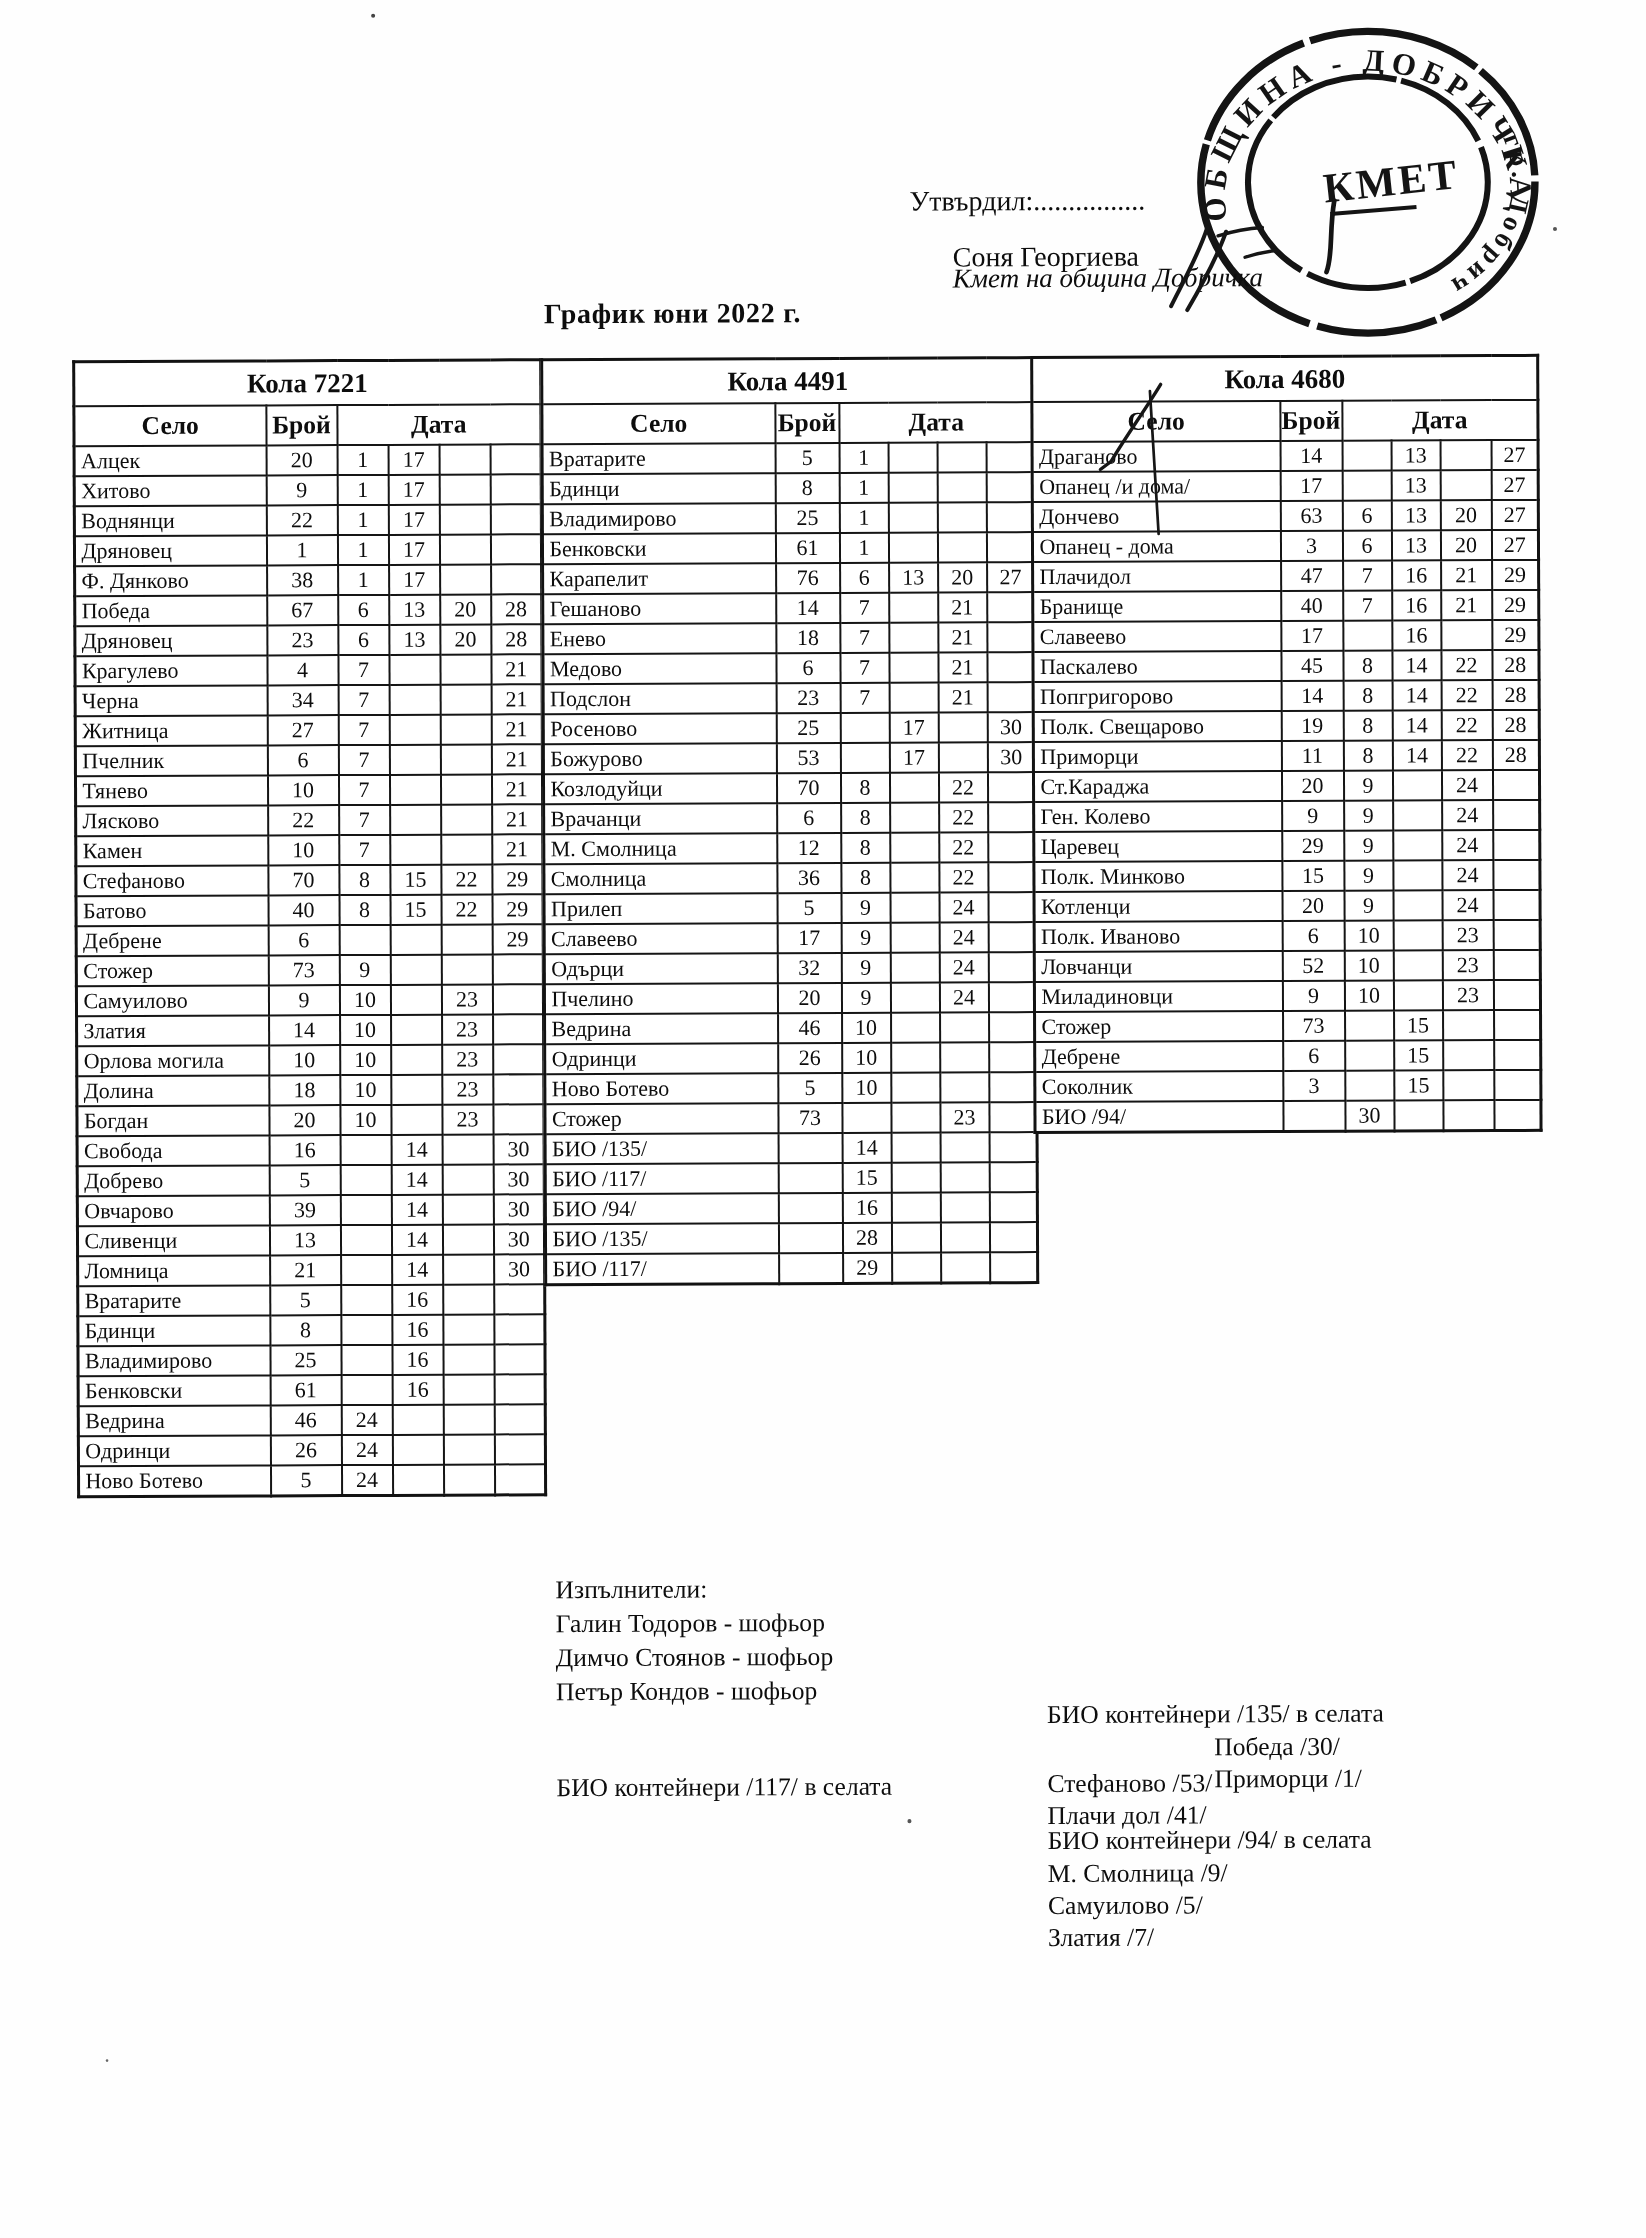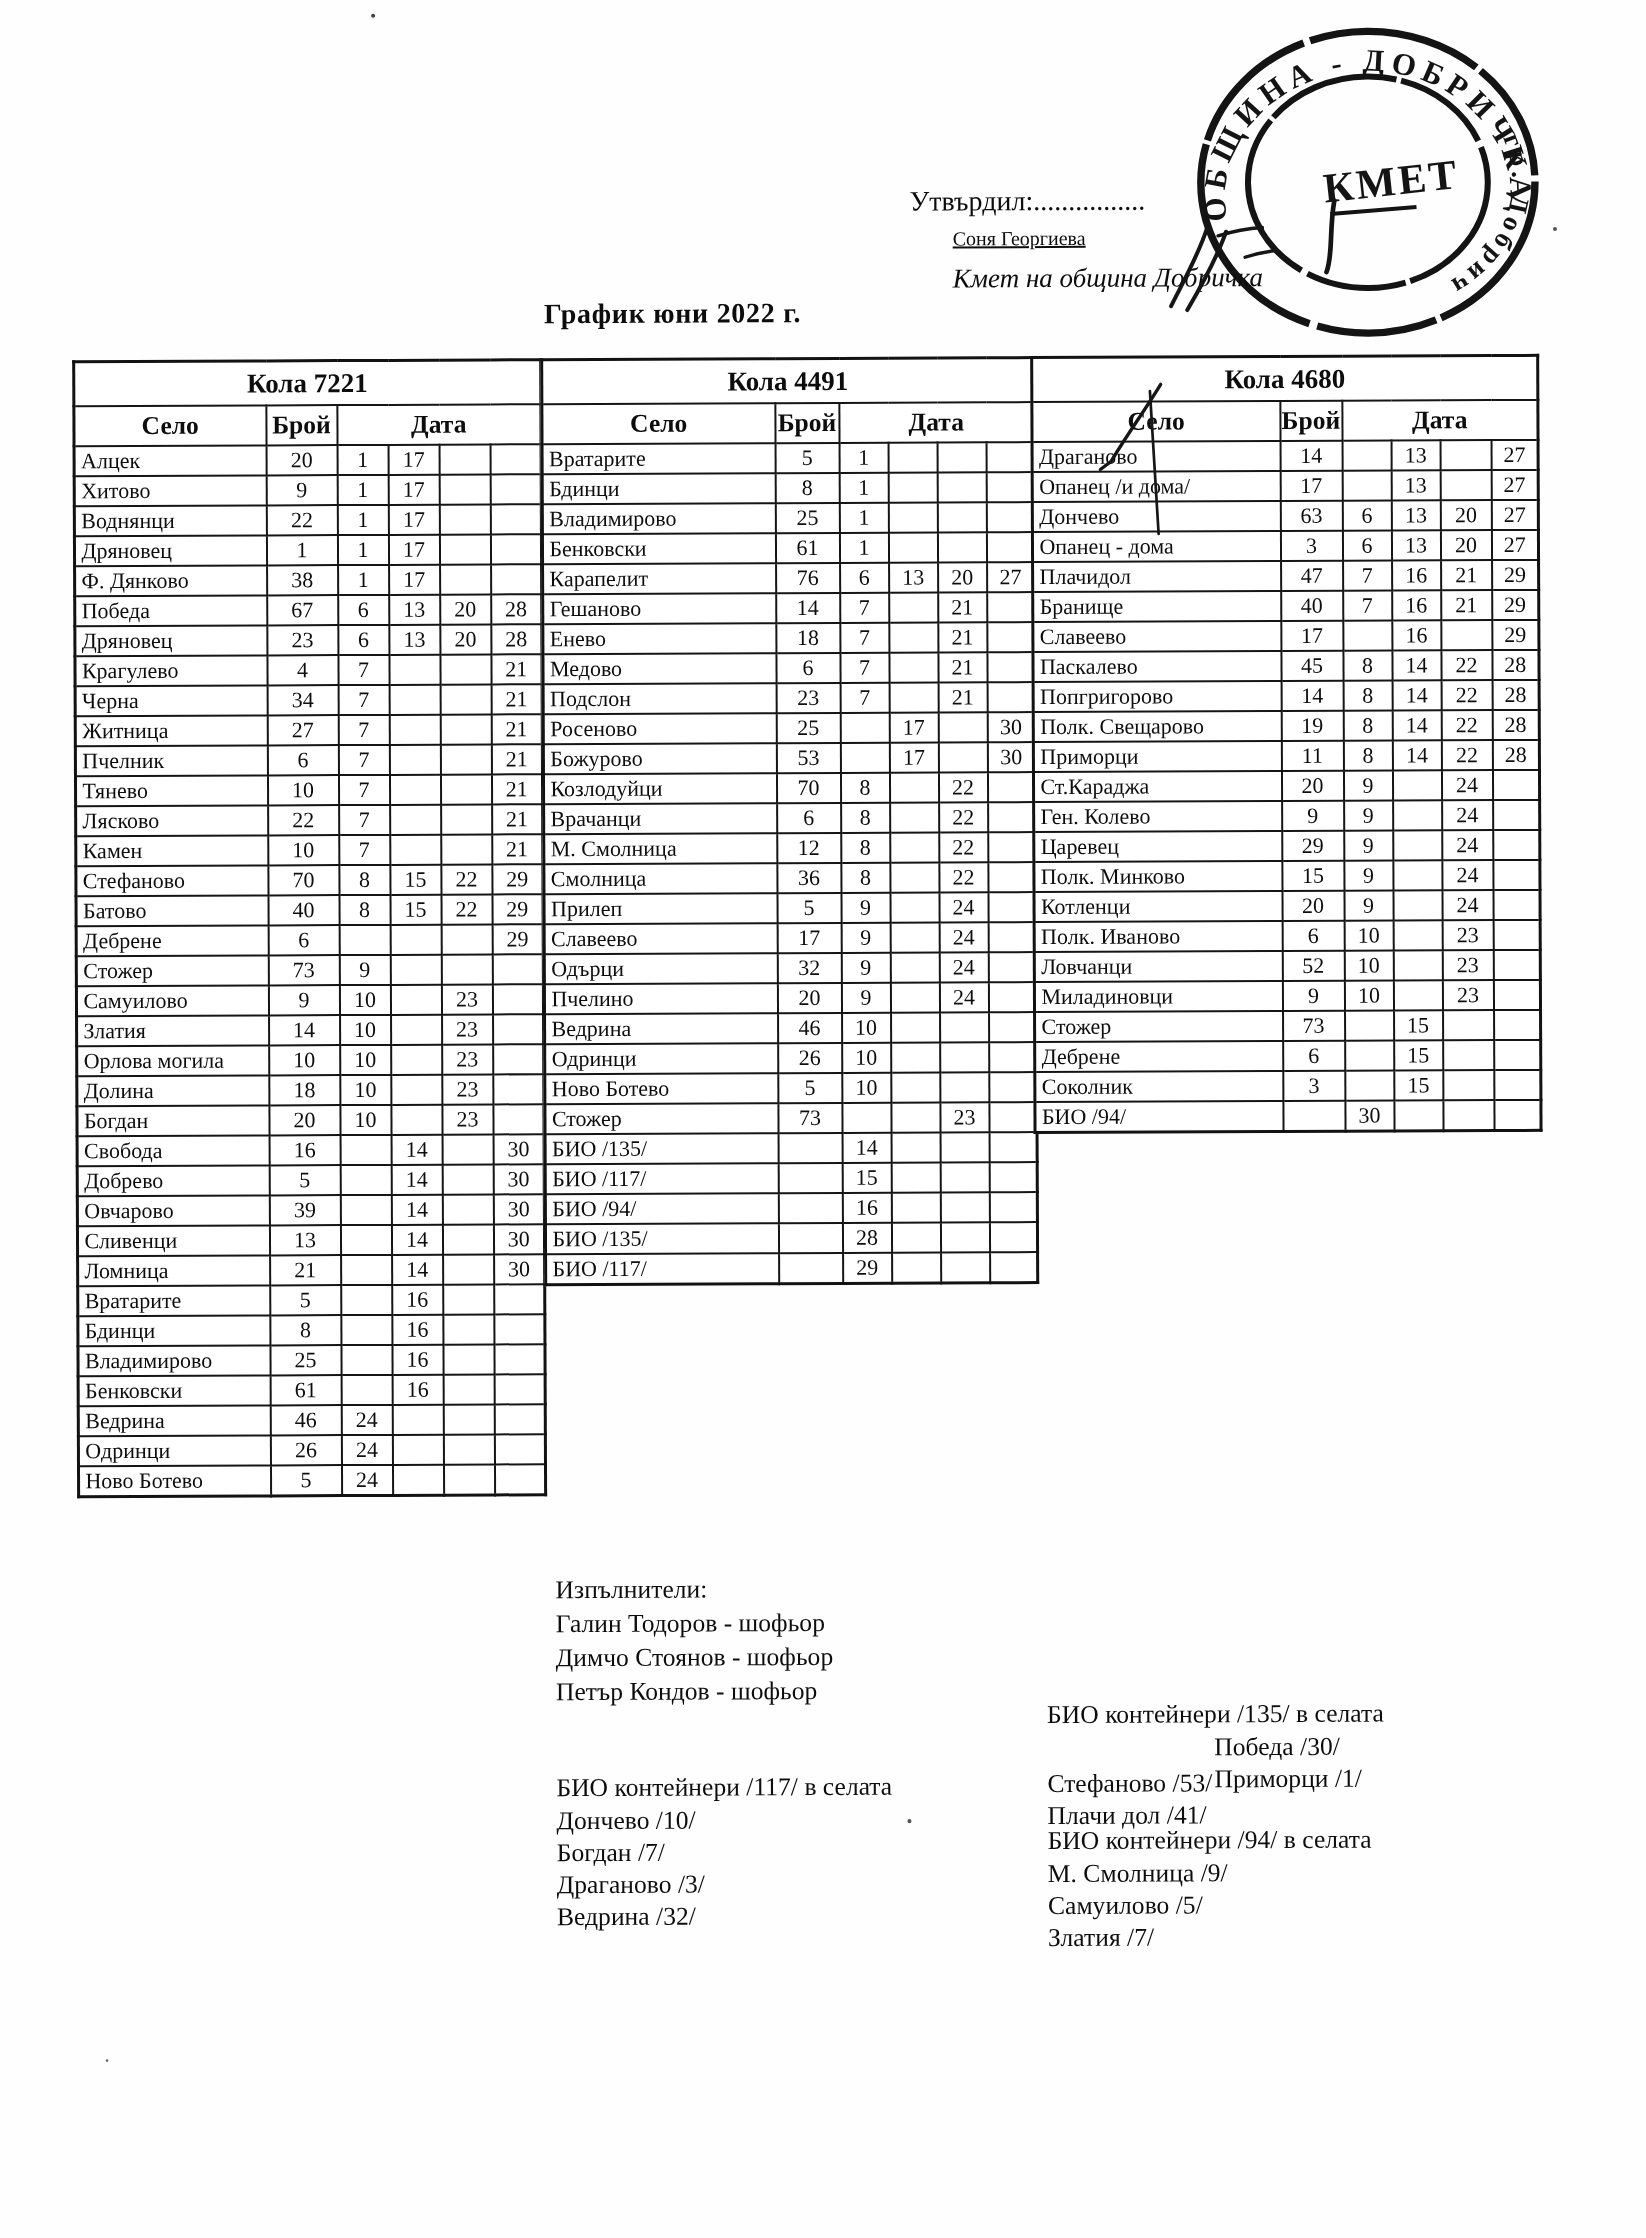--- a/index.html
+++ b/index.html
@@ -5,21 +5,21 @@
   html,body { margin:0; padding:0; background:#ffffff; }
   .sheet {
     position:relative; width:1646px; height:2239px; background:#fefefe;
     font-family:"Liberation Serif","DejaVu Serif",serif; color:#0d0d0d; overflow:hidden;
   }
   .tilt { position:absolute; inset:0; transform:rotate(-0.25deg); transform-origin:50% 45%; }
 
   .abs { position:absolute; white-space:nowrap; }
 
   .approve-label { left:913px; top:186px; font-size:28px; }
-  .approve-name  { left:956px; top:228px; font-size:20px;text-decoration:underline; }
+  .approve-name  { left:956px; top:242px; font-size:28px; }
   .approve-title { left:956px; top:264px; font-size:27px; font-style:italic; }
   .doc-title     { left:547px;  top:297px; font-size:28px; font-weight:bold; letter-spacing:0.7px; }
 
   table.sched { position:absolute; top:357px; border-collapse:collapse; table-layout:fixed;
                 background:#fff; border:3.4px solid #121212; }
   .sched th, .sched td { border:2px solid #151515; overflow:hidden; white-space:nowrap; padding:0; }
   .sched tr.car-row th { height:42px; font-size:27px; font-weight:bold; text-align:center; }
   .sched tr.sub-row th { height:38px; font-size:25.6px; font-weight:bold; text-align:center; }
   .sched tbody td { height:28px; line-height:28px; font-size:22px; }
   .sched td.village { text-align:left; padding-left:5.4px; }
@@ -830,26 +830,20 @@
       <div>
           <div class="exec-name">Галин Тодоров - шофьор</div>
           <div class="exec-name">Димчо Стоянов - шофьор</div>
           <div class="exec-name">Петър Кондов - шофьор</div>
         </div>
     </section>
 
     <section class="abs bio bio-117">
       <div class="bio-heading">БИО контейнери /117/ в селата</div>
       <div class="cols">
-          <div style="width:182px;">
-            <div class="bio-item">Дончево /10/</div>
-            <div class="bio-item">Богдан /7/</div>
-            <div class="bio-item">Драганово /3/</div>
-            <div class="bio-item">Ведрина /32/</div>
-          </div>
         </div>
     </section>
     <section class="abs bio bio-135">
       <div class="bio-heading">БИО контейнери /135/ в селата</div>
       <div class="cols">
           <div style="width:167px;margin-top:36px;">
             <div class="bio-item">Стефаново /53/</div>
             <div class="bio-item">Плачи дол /41/</div>
           </div>
           <div>

